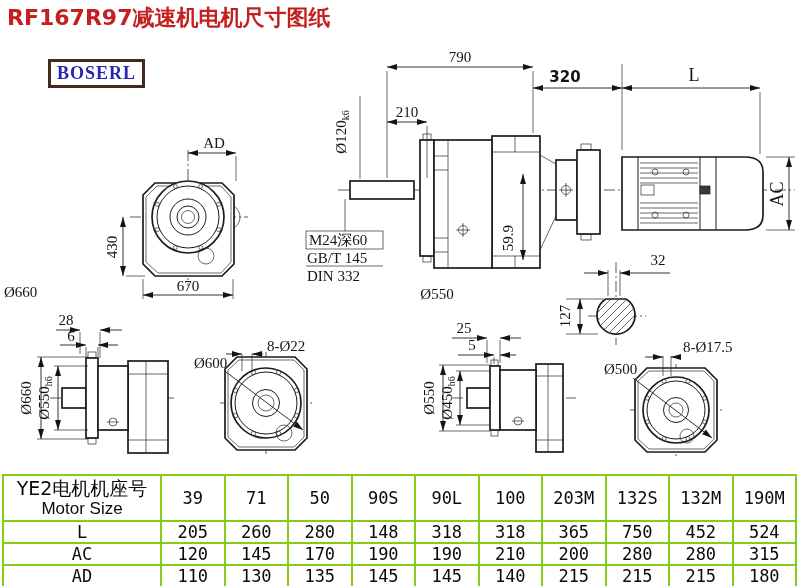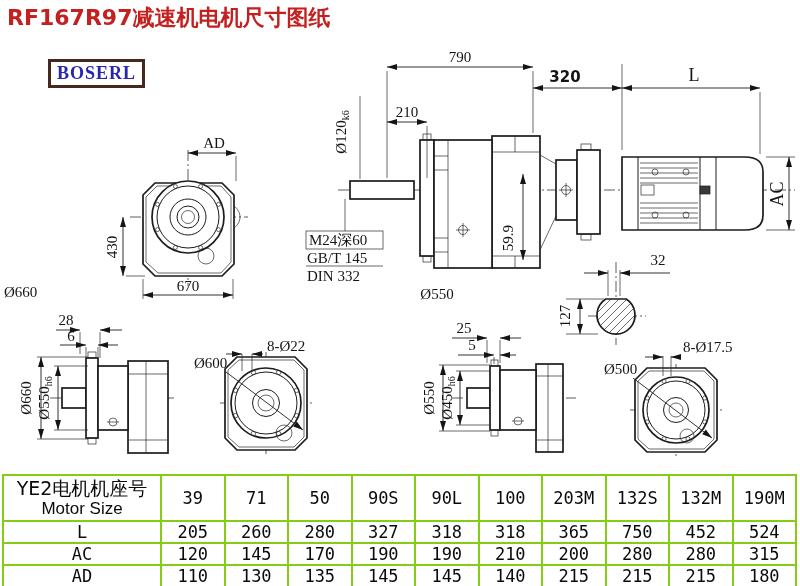--- a/index.html
+++ b/index.html
@@ -342,21 +342,21 @@
     <td>203M</td>
     <td>132S</td>
     <td>132M</td>
     <td>190M</td>
   </tr>
   <tr>
     <td>L</td>
     <td>205</td>
     <td>260</td>
     <td>280</td>
-    <td>327</td>
+    <td>148</td>
     <td>318</td>
     <td>318</td>
     <td>365</td>
     <td>750</td>
     <td>452</td>
     <td>524</td>
   </tr>
   <tr>
     <td>AC</td>
     <td>120</td>

